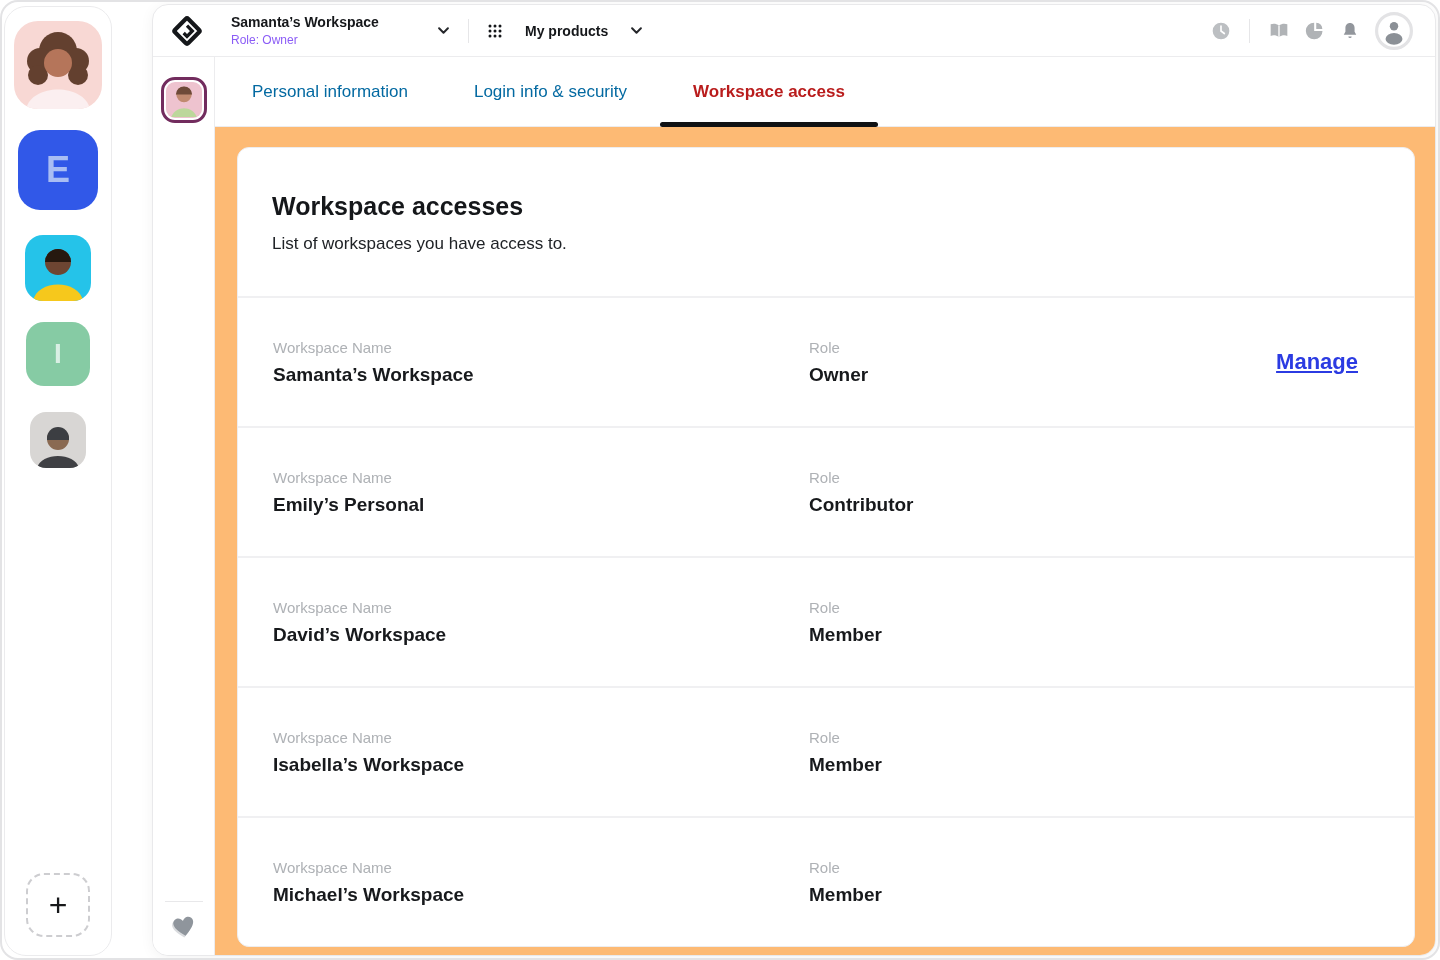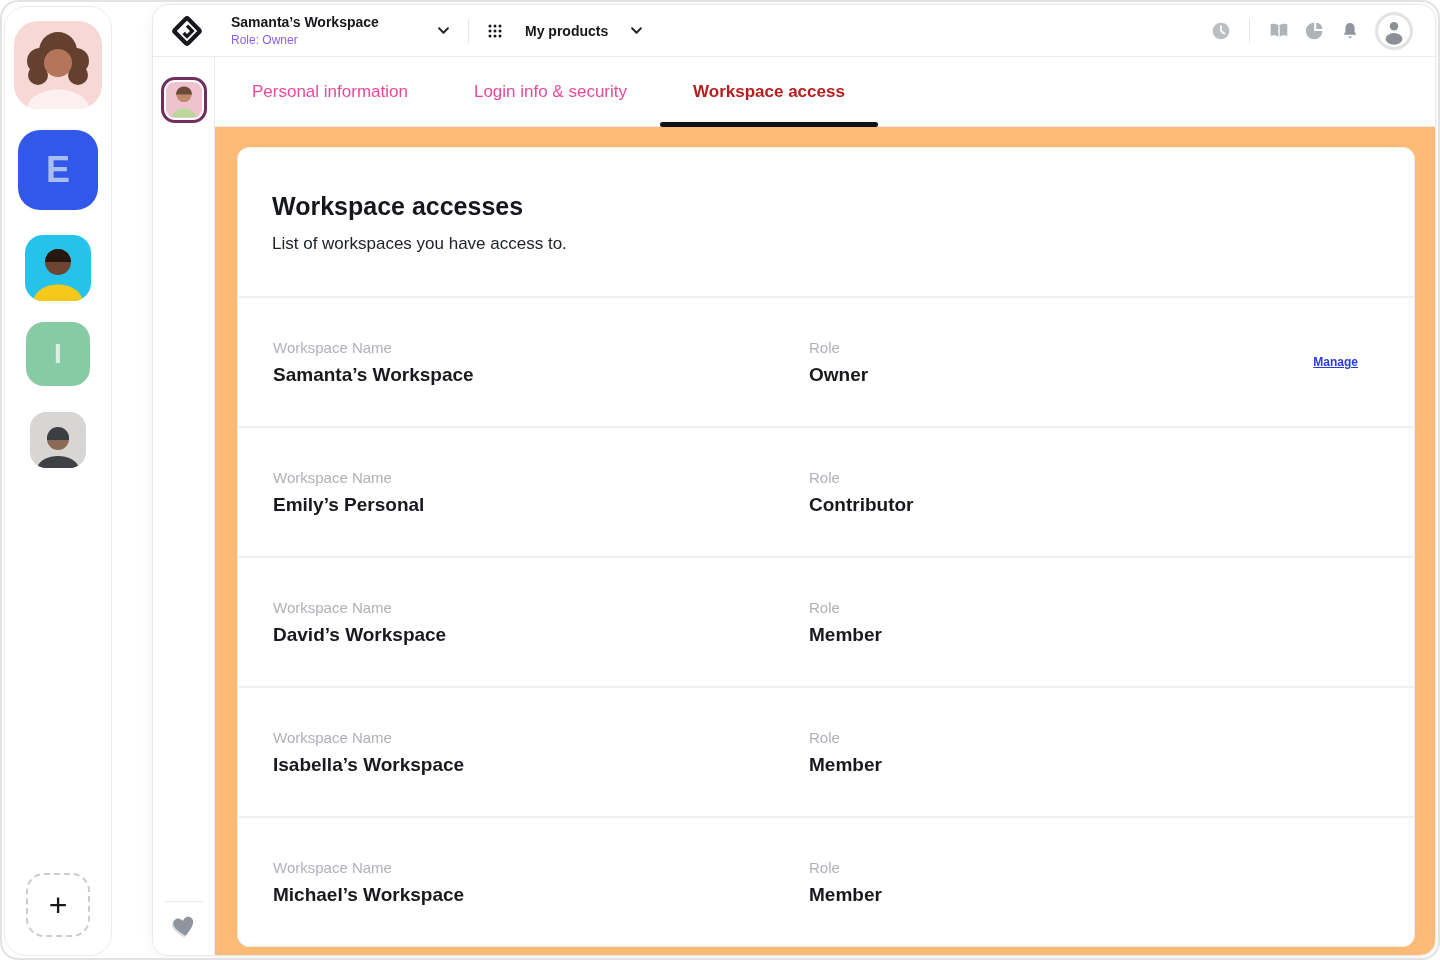--- a/index.html
+++ b/index.html
@@ -58,37 +58,37 @@
   .rail-avatar-inner{width:100%;height:100%;border-radius:9px;background:#eec3cf;
     overflow:hidden;display:flex;align-items:flex-end;}
   .rail-bottom{margin-top:auto;display:flex;flex-direction:column;align-items:center;
     gap:13px;width:100%;}
   .rail-divider{width:38px;height:1px;background:#e8e8ea;}
 
   .content{flex:1;display:flex;flex-direction:column;min-width:0;}
   .tabs{height:70px;flex:none;display:flex;align-items:stretch;padding-left:4px;
     border-bottom:1px solid #ececee;background:#fff;}
   .tab{position:relative;display:flex;align-items:center;padding:0 33px;
-    font-size:17px;color:#ec4899;cursor:pointer;background:none;border:none;
+    font-size:17px;color:#0369a1;cursor:pointer;background:none;border:none;
     font-family:inherit;}
   .tab.active{color:#b91c1c;font-weight:bold;}
   .tab.active::after{content:"";position:absolute;left:0;right:0;bottom:-1px;
     height:5px;background:#101214;border-radius:3px;}
 
   .content-scroll{flex:1;background:#fdba74;padding:20px 20px 18px 22px;overflow:hidden;}
   .card{background:#fff;border:1px solid #ededef;border-radius:12px;overflow:hidden;}
   .card-head{height:148px;padding:44px 34px 0;}
   .card-title{font-size:25px;font-weight:bold;color:#15171a;}
   .card-sub{font-size:17px;color:#202327;margin-top:13px;}
 
   .ws-row{height:130px;border-top:2px solid #f0f0f2;display:grid;
     grid-template-columns:536px 1fr auto;align-items:center;padding:0 56px 0 35px;}
   .cell-label{font-size:15px;color:#aeb1b5;}
   .cell-value{font-size:19px;font-weight:bold;color:#17191c;margin-top:8px;}
-  .manage-link{font-size:12px;font-weight:bold;color:#2b3be2;
+  .manage-link{font-size:22px;font-weight:bold;color:#2b3be2;
     text-decoration:underline;cursor:pointer;}
 </style>
 </head>
 <body>
 
 <div class="frame">
 
   <aside class="profiles-sidebar">
     <div class="sb-avatar sb-1">
       <svg width="88" height="88" viewBox="0 0 88 88">

